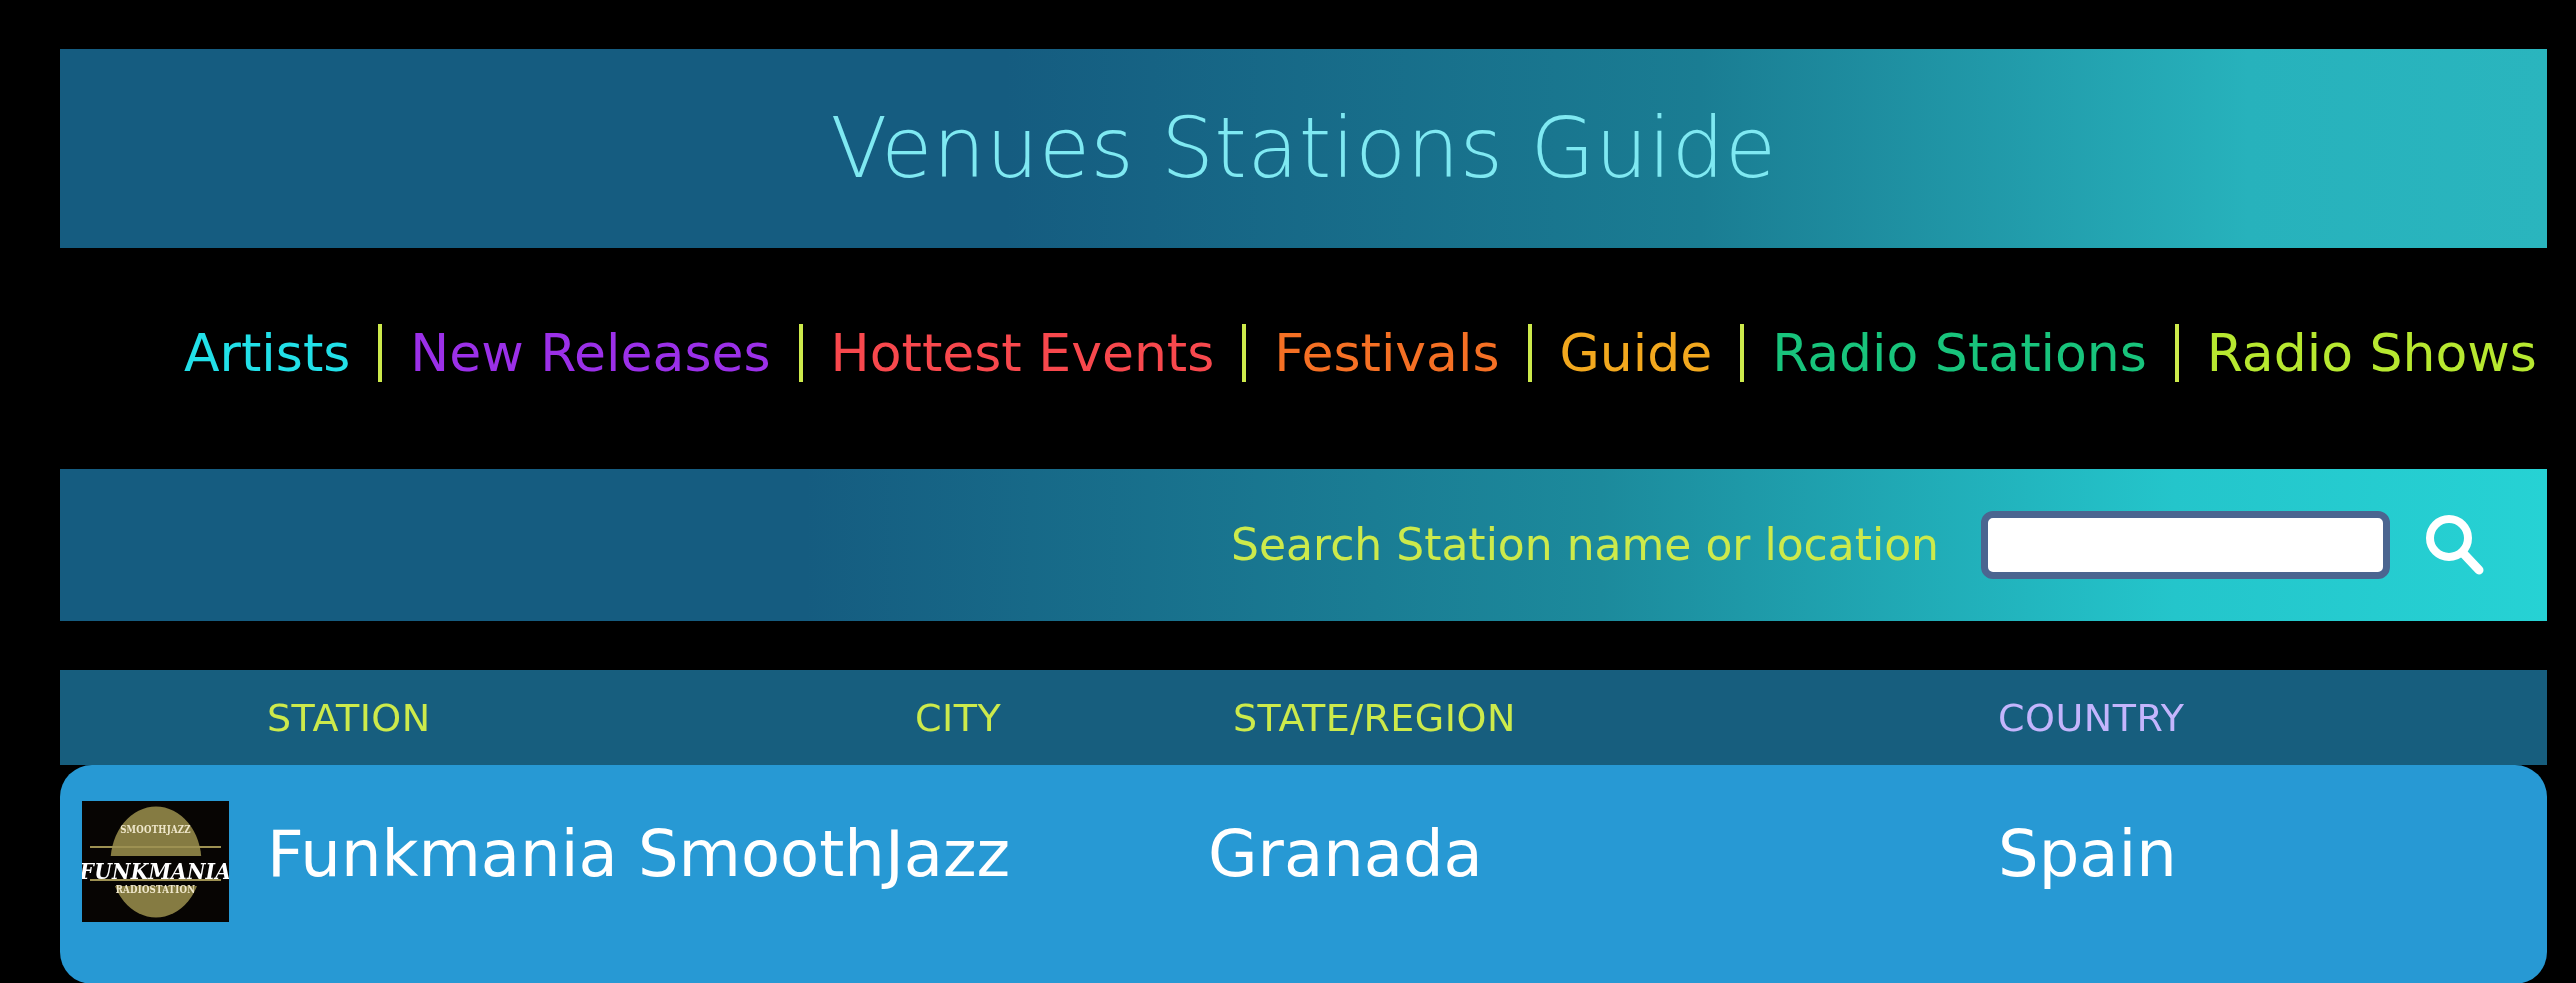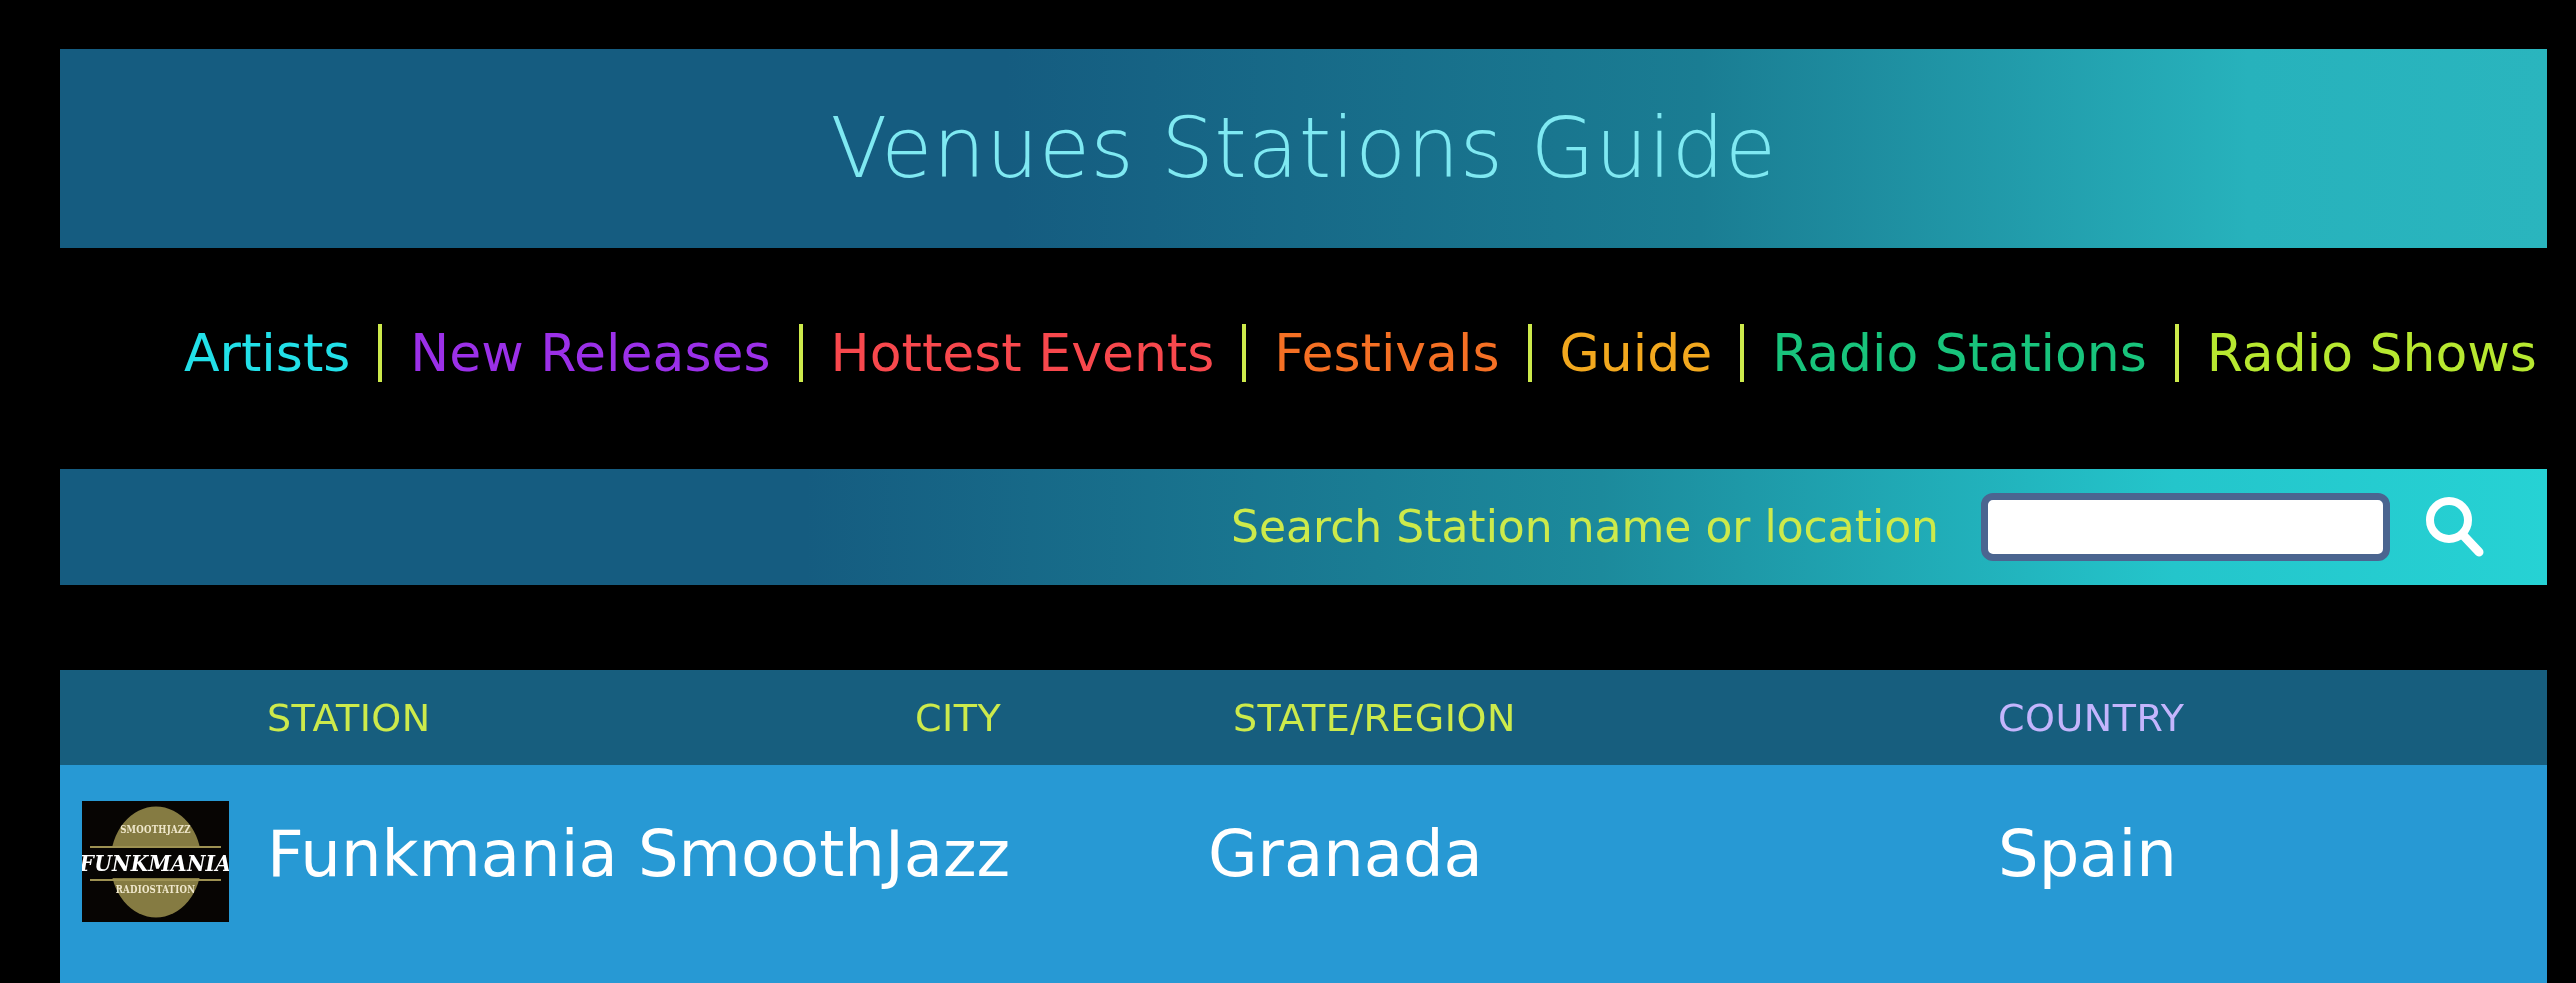--- a/index.html
+++ b/index.html
@@ -48,21 +48,21 @@
     display:inline-block;
     width:4px; height:58px;
     background:#cdea4b;
     margin:0 28px;
     flex:0 0 auto;
   }
 
   
   .searchbar{
     position:absolute; left:60px; top:469px;
-    width:2487px; height:116px;
+    width:2487px; height:152px;
     background:linear-gradient(90deg,#155c80 0%, #155c80 30%, #1c8a9c 62%, #24c5cb 85%, #26d2d4 100%);
     display:flex; align-items:center; justify-content:flex-end;
     padding-right:52px;
   }
   .search-label{
     font-size:44px;
     color:#cdea4b;
     font-family:"DejaVu Sans", sans-serif;
     line-height:1;
     margin-right:42px;
@@ -109,20 +109,21 @@
   }
   .th.c-station{ left:207px; }
   .th.c-city{ left:855px; }
   .th.c-state{ left:1148px; }
   .th.c-country{ left:1938px; }
 
   .table-row{
     background:#2799d4;
     height:219px;
     position:relative;
+    border-radius:32px;
   }
   .td{
     position:absolute;
     top:52px;
     font-size:64px;
     color:#ffffff;
     font-family:"DejaVu Sans", sans-serif;
     white-space:nowrap;
   }
   .td.c-station{ left:207px; }
@@ -146,21 +147,21 @@
     border-radius:50%;
     background:#857b42;
   }
   .logo-rule{
     position:absolute; left:8px; right:8px;
     height:2px; background:#9d9152;
   }
   .logo-rule.top{ top:45px; }
   .logo-rule.bot{ top:78px; }
   .logo-band{
-    position:absolute; left:0; right:0; top:47px; height:30px;
+    position:absolute; left:0; right:0; top:55px; height:30px;
     background:#070503;
     display:flex; align-items:center; justify-content:center;
   }
   .logo-top-text{
     position:absolute; left:0; right:0; top:22px;
     text-align:center;
     font-family:"DejaVu Serif", serif;
     font-size:11px;
     font-weight:700;
     letter-spacing:0.3px;

